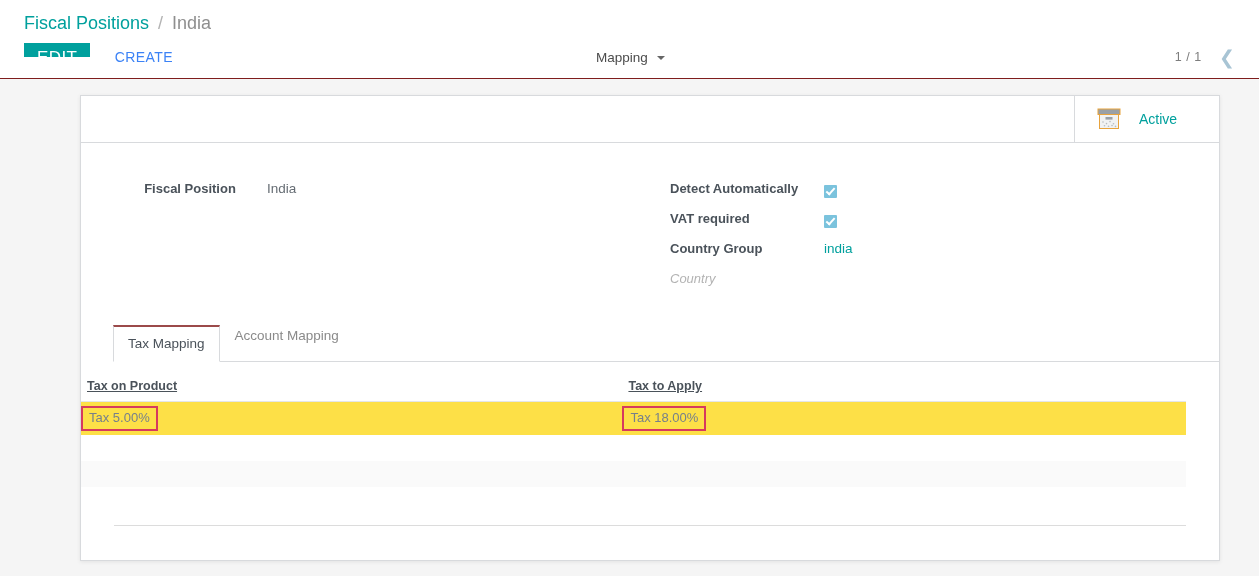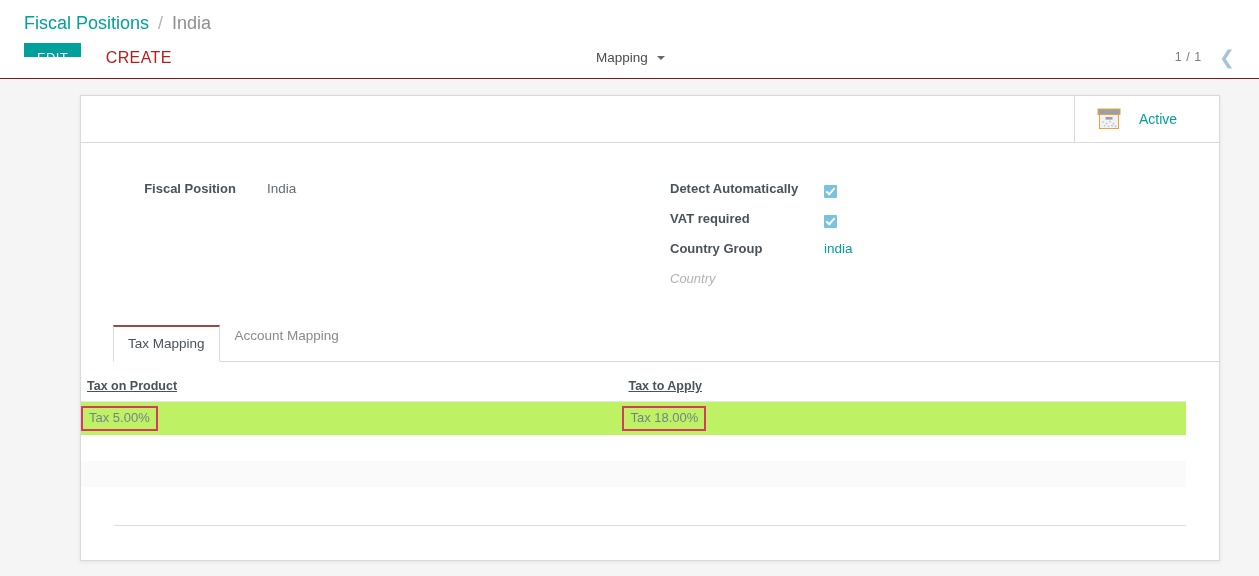--- a/index.html
+++ b/index.html
@@ -44,36 +44,36 @@
     height: 29px;
   }
   .btn-edit {
     display: inline-block;
     background: #00a09d;
     color: #ffffff;
     border: none;
     height: 14px;
     line-height: 29px;
     padding: 0 13px;
-    font-size: 13px;
+    font-size: 17px;
     font-family: "Liberation Sans", sans-serif;
     letter-spacing: 0.4px;
     cursor: pointer;
     vertical-align: top;
   }
   .btn-create {
     display: inline-block;
     background: transparent;
-    color: #b91c1c;
+    color: #3b82f6;
     border: none;
     height: 29px;
     line-height: 29px;
     padding: 0 12px;
     margin-left: 8px;
-    font-size: 16px;
+    font-size: 14px;
     font-family: "Liberation Sans", sans-serif;
     letter-spacing: 0.4px;
     cursor: pointer;
     vertical-align: top;
   }
 
   .action-menu {
     position: absolute;
     left: 564px;
     top: 0;
@@ -258,21 +258,21 @@
     padding: 17px 6px 8px 6px;
     border-bottom: 1px solid #e4e6e8;
     text-decoration: underline;
   }
   .list td {
     font-size: 13px;
     color: #77808a;
     padding: 7px 6px;
     height: 26px;
   }
-  .list tr.data-row { background: #bef264; text-decoration: underline; }
+  .list tr.data-row { background: #fde047; text-decoration: underline; }
   .list tr.empty-row { background: #fafafa; height: 26px; }
   .list tr.spacer-row { background: #ffffff; height: 13px; }
 
   .cell-hl {
     display: inline-block;
     border: 2px solid #d63a5e;
     padding: 2px 6px 3px 6px;
     margin: -3px -6px;
     line-height: 16px;
   }

